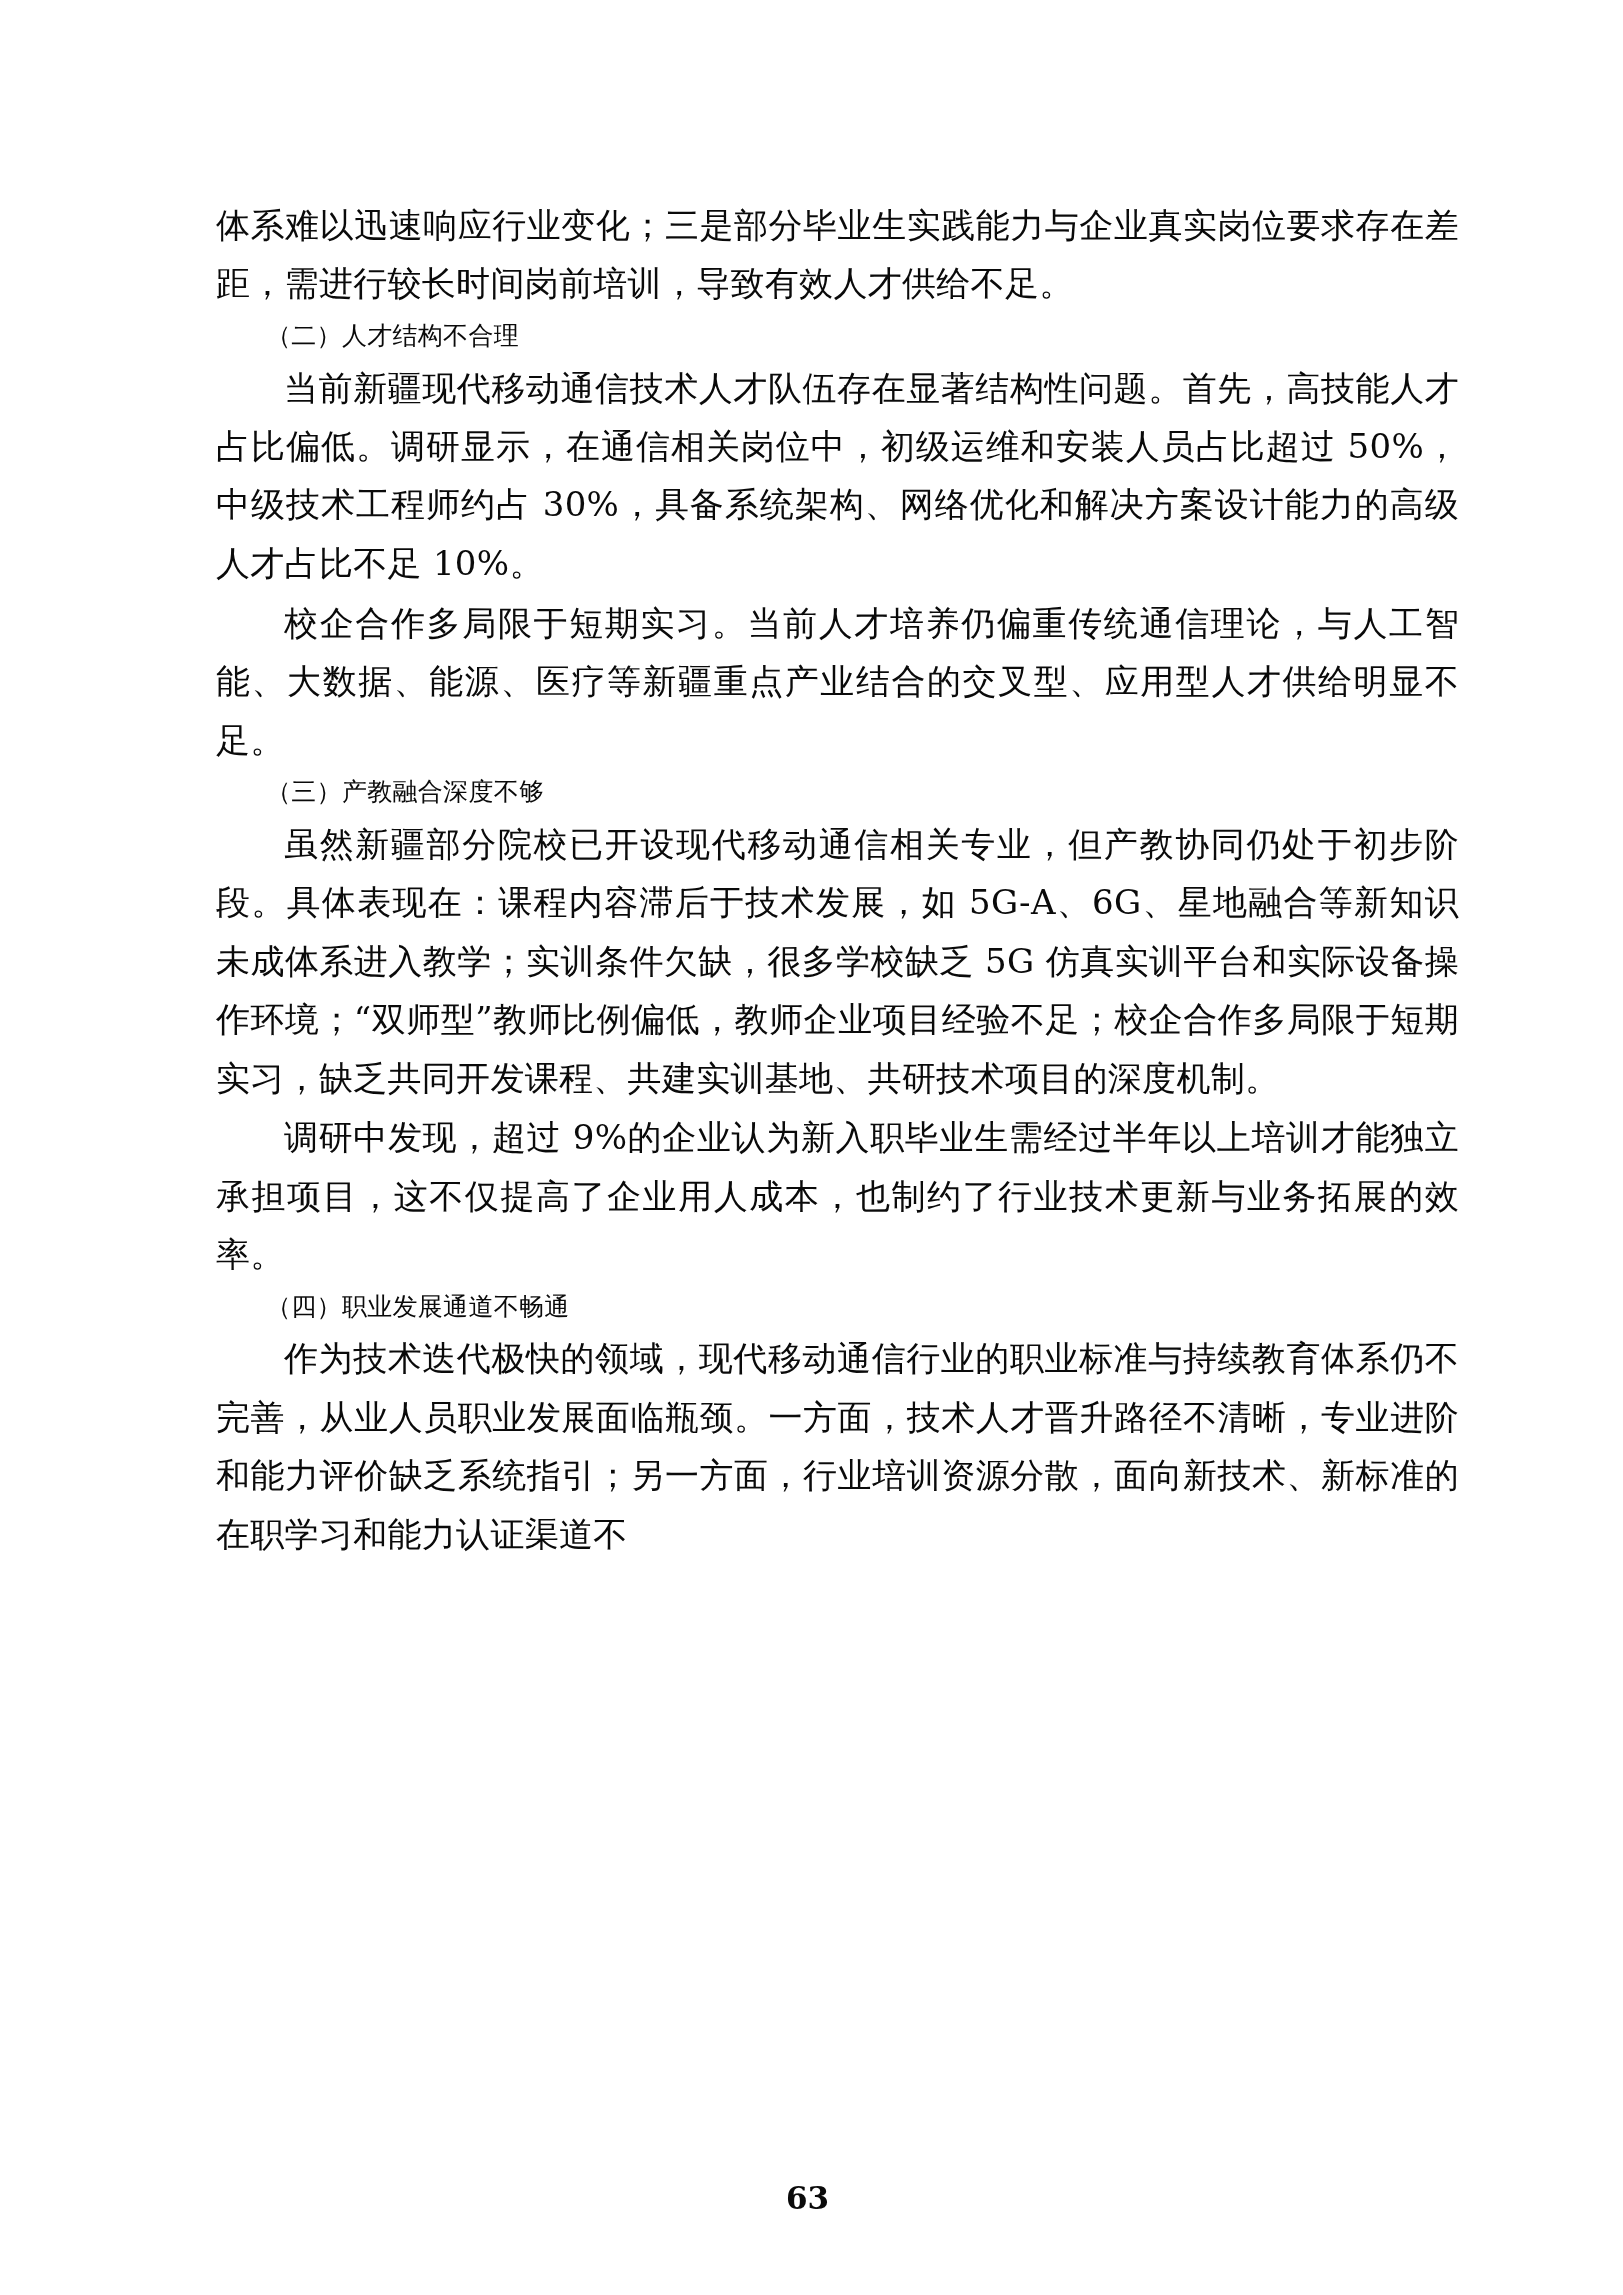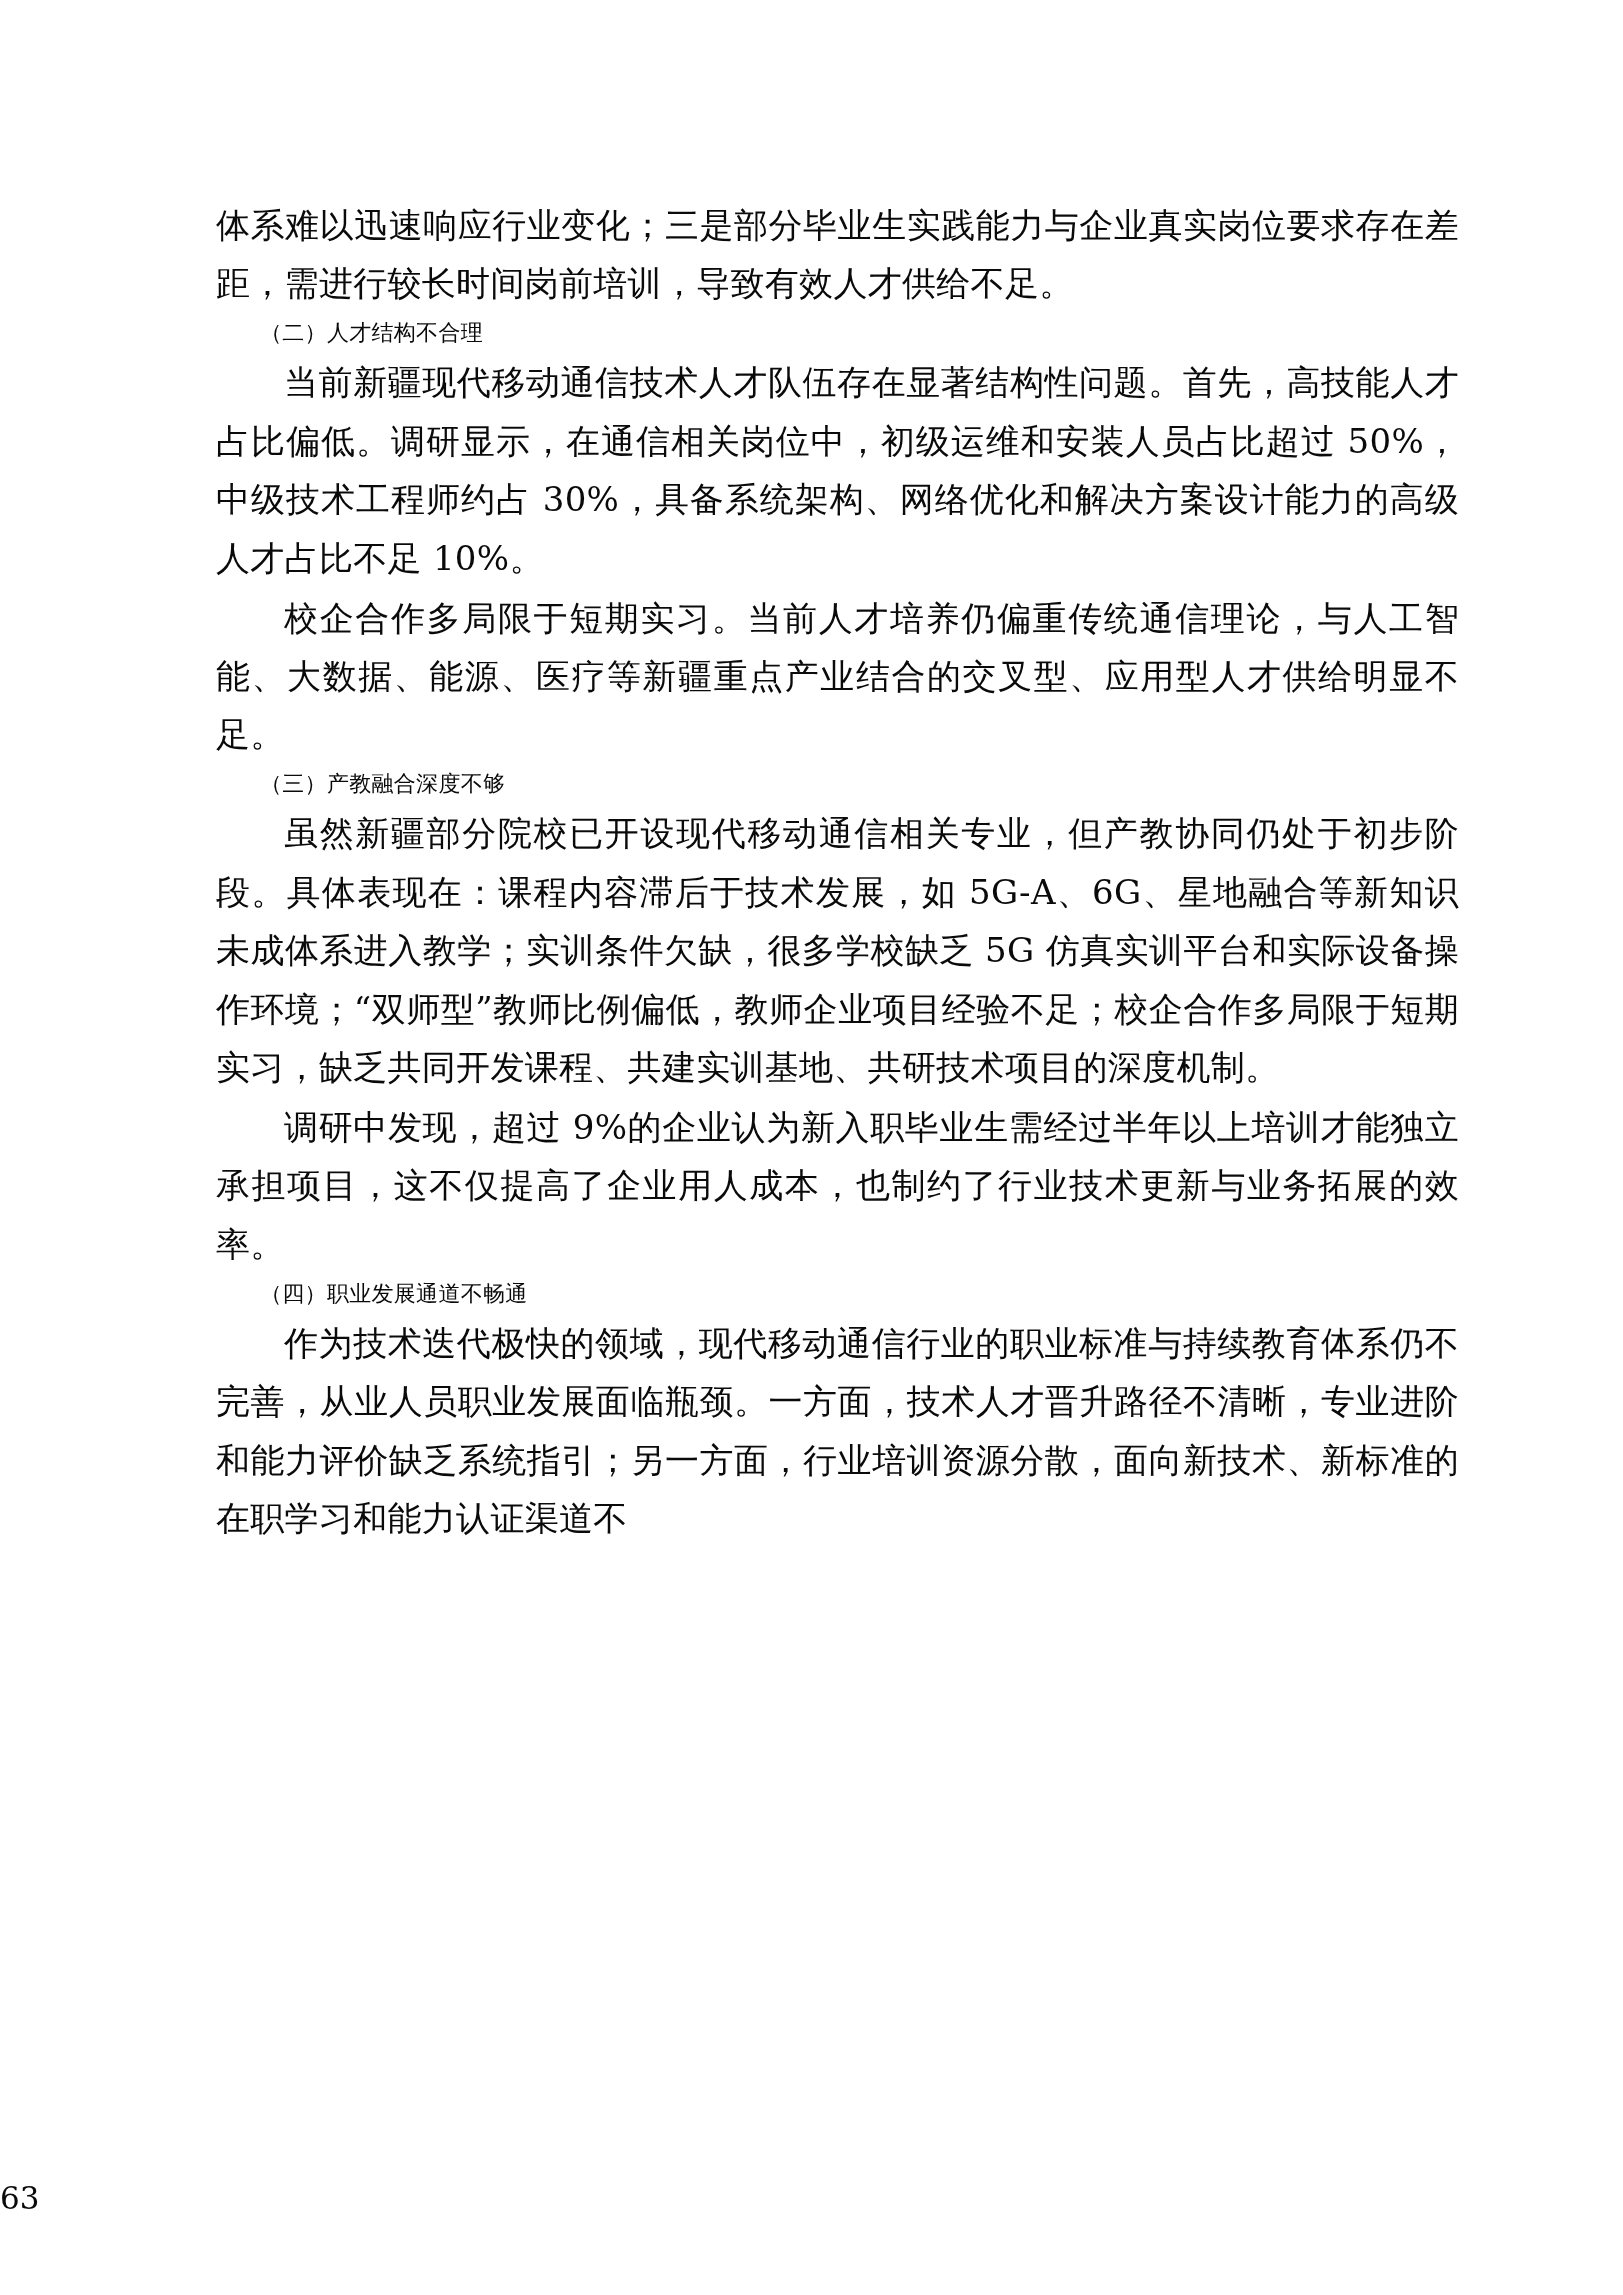--- a/index.html
+++ b/index.html
@@ -24,34 +24,35 @@
     text-justify: inter-ideograph;
     letter-spacing: 0.3px;
   }
   .para {
     margin: 0 0 1.3px 0;
     text-indent: 2em;
   }
   .heading {
     margin: 0 0 1.3px 0;
     text-indent: 2em;
-    font-size: 22px;
+    font-size: 25px;
   }
   .nohang {
     text-indent: 0;
   }
   .page-number {
     position: absolute;
     left: 0;
     right: 8px;
     bottom: 79px;
-    text-align: left;
+    text-align: center;
     font-size: 31px;
     font-family: "DejaVu Serif", "Liberation Serif", serif;
     color: #0a0a0a;
+    font-weight: bold;
   }
 </style>
 </head>
 <body>
 
 <div class="page">
   <div class="body-text">
     <p class="para nohang">体系难以迅速响应行业变化；三是部分毕业生实践能力与企业真实岗位要求存在差距，需进行较长时间岗前培训，导致有效人才供给不足。</p>
     <p class="heading">（二）人才结构不合理</p>
     <p class="para">当前新疆现代移动通信技术人才队伍存在显著结构性问题。首先，高技能人才占比偏低。调研显示，在通信相关岗位中，初级运维和安装人员占比超过 50%，中级技术工程师约占 30%，具备系统架构、网络优化和解决方案设计能力的高级人才占比不足 10%。</p>

